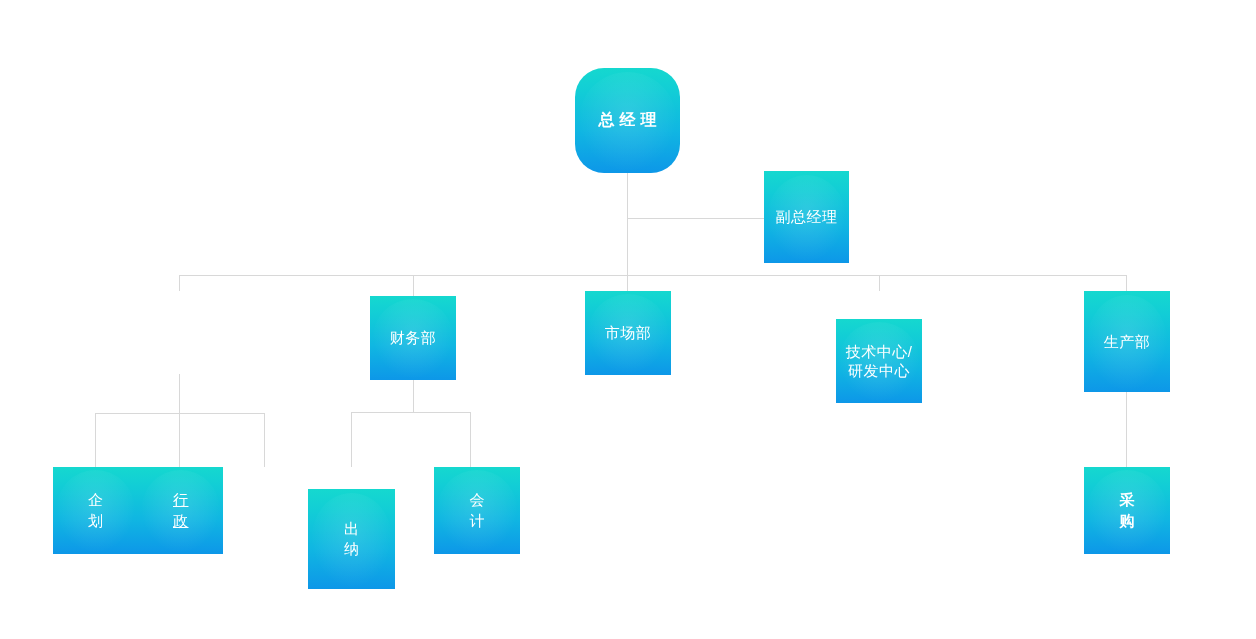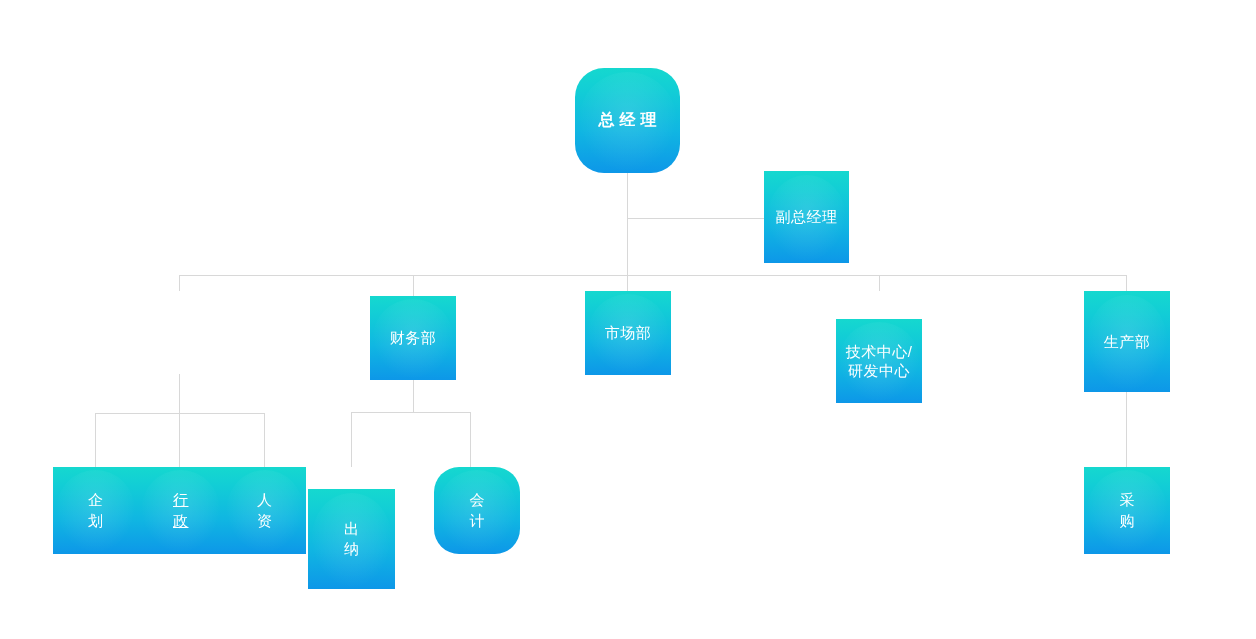--- a/index.html
+++ b/index.html
@@ -129,29 +129,26 @@
   </div>
 
   <div class="node lv4 glow" style="left:53px; top:467px; width:85px; height:87px;">
     <span class="vstack">企划</span>
   </div>
 
   <div class="node lv4 glow" style="left:138px; top:467px; width:85px; height:87px;text-decoration:underline;">
     <span class="vstack">行政</span>
   </div>
 
-  <div class="node lv4 glow" style="left:223px; top:467px; width:83px; height:87px;">
-    <span class="vstack">人资</span>
-  </div>
 
   <div class="node lv4 glow" style="left:308px; top:467px; width:87px; height:100px;margin-top:22px;">
     <span class="vstack">出纳</span>
   </div>
 
-  <div class="node lv4 glow" style="left:434px; top:467px; width:86px; height:87px;border-radius:25px;">
+  <div class="node lv4 glow" style="left:434px; top:467px; width:86px; height:87px;">
     <span class="vstack">会计</span>
   </div>
 
-  <div class="node lv4 glow" style="left:1084px; top:467px; width:86px; height:87px;">
+  <div class="node lv4 glow" style="left:1084px; top:467px; width:86px; height:87px;font-weight:bold;">
     <span class="vstack">采购</span>
   </div>
 
 </div>
 
 </body></html>

